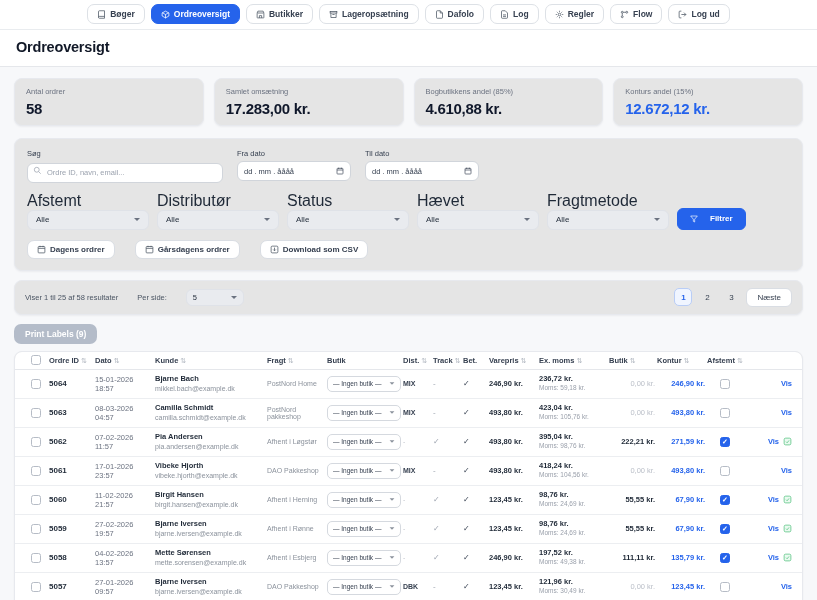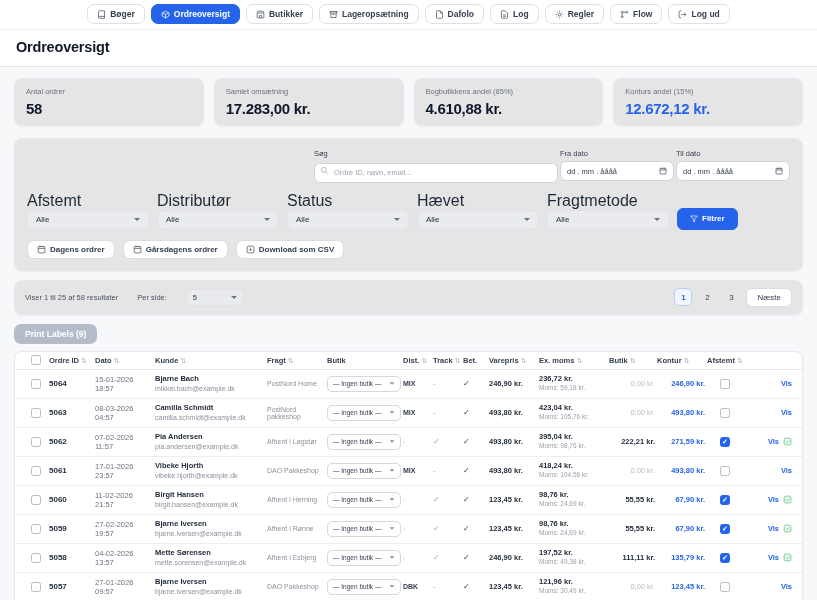--- a/index.html
+++ b/index.html
@@ -24,44 +24,44 @@
   .stats { display:flex; gap:10px; padding:11px 14px; }
   .card { background:#e5e5e5; border:1px solid #e7e9ee; border-radius:8px;
     box-shadow:0 1px 2px rgba(16,24,40,.05); }
   .stat { flex:1; padding:8px 11px; }
   .stat .lbl { font-size:7.5px; color:#6b7280; margin-bottom:4px; }
   .stat .val { font-size:15px; font-weight:700; color:#0f172a; letter-spacing:-.3px; }
   .stat .val.accent { color:#2563eb; }
 
   
   .filtercard { margin:1px 14px 9px; padding:10px 12px 11px; }
-  .frow1 { display:flex; gap:2px; margin-bottom:9px;justify-content:flex-end; }
+  .frow1 { display:flex; gap:14px; margin-bottom:9px; }
   .field .flabel { font-size:7.5px; color:#374151; margin-bottom:3px; font-weight:500; }
-  .searchwrap { position:relative; width:244px; }
+  .searchwrap { position:relative; width:196px; }
   .searchwrap svg { position:absolute; left:6px; top:5px; width:9px; height:9px; stroke:#9ca3af; }
   .searchinput { width:100%; height:20px; border:1px solid #d1d5db; border-radius:6px;
     padding:0 6px 0 19px; font-size:7.5px; color:#374151; background:#fff;
     font-family:"Liberation Sans", sans-serif; }
   .searchinput::placeholder { color:#9ca3af; }
   .datebox { width:114px; height:20px; border:1px solid #d1d5db; border-radius:6px;
     background:#fff; display:flex; align-items:center; justify-content:space-between;
     padding:0 6px; font-size:7.5px; color:#374151; cursor:pointer; }
   .datebox svg { width:8px; height:8px; stroke:#374151; }
   .frow2 { display:flex; gap:8px; align-items:flex-end; }
   .selfield { flex:1; max-width:122px; }
   .selbox { height:20px; background:#e9ebef; border:1px solid #dfe2e8; border-radius:6px;
     display:flex; align-items:center; justify-content:space-between; padding:0 8px;
     font-size:8px; color:#1f2937; cursor:pointer; }
   .chev { width:0; height:0; border-left:3px solid transparent; border-right:3px solid transparent;
     border-top:3.5px solid #6b7280; }
-  .btn-primary { display:inline-flex; align-items:center; gap:4px; background:#2563eb;
+  .btn-primary { display:inline-flex; align-items:center; gap:12px; background:#2563eb;
     border:1px solid #2563eb; color:#fff; border-radius:6px; height:22px; padding:0 12px;
     font-size:8px; font-weight:600; cursor:pointer; }
   .btn-primary svg { width:8px; height:8px; stroke:#fff; }
-  .quickrow { display:flex; gap:8px; margin-top:10px; }
+  .quickrow { display:flex; gap:20px; margin-top:10px; }
   .btn-outline { display:inline-flex; align-items:center; gap:4px; background:#fff;
     border:1px solid #d9dde3; border-radius:7px; padding:4px 9px; font-size:8px;
     font-weight:600; color:#374151; cursor:pointer; }
   .btn-outline svg { width:9px; height:9px; stroke:#4b5563; }
 
   
   .pagecard { margin:0 14px 8px; padding:7px 10px; display:flex; align-items:center;
     justify-content:space-between; }
   .pageleft { display:flex; align-items:center; gap:19px; font-size:7.5px; color:#4b5563; }
   .perside { width:58px; height:17px; padding:0 6px; font-size:7.5px; }

